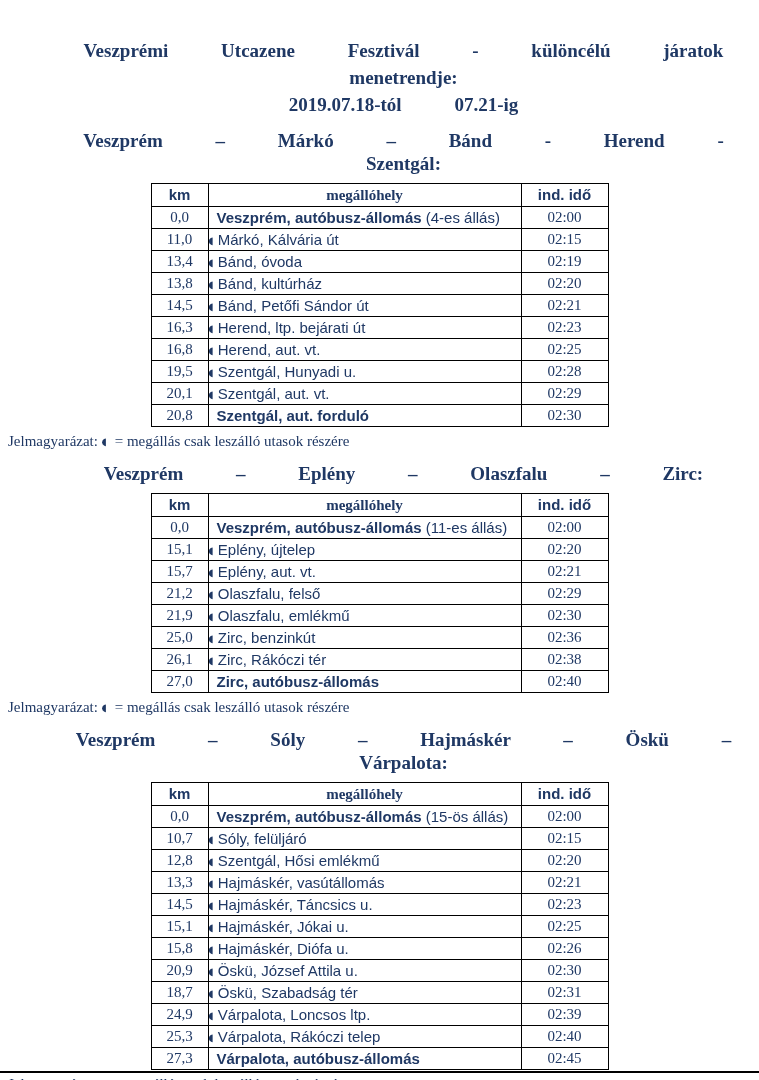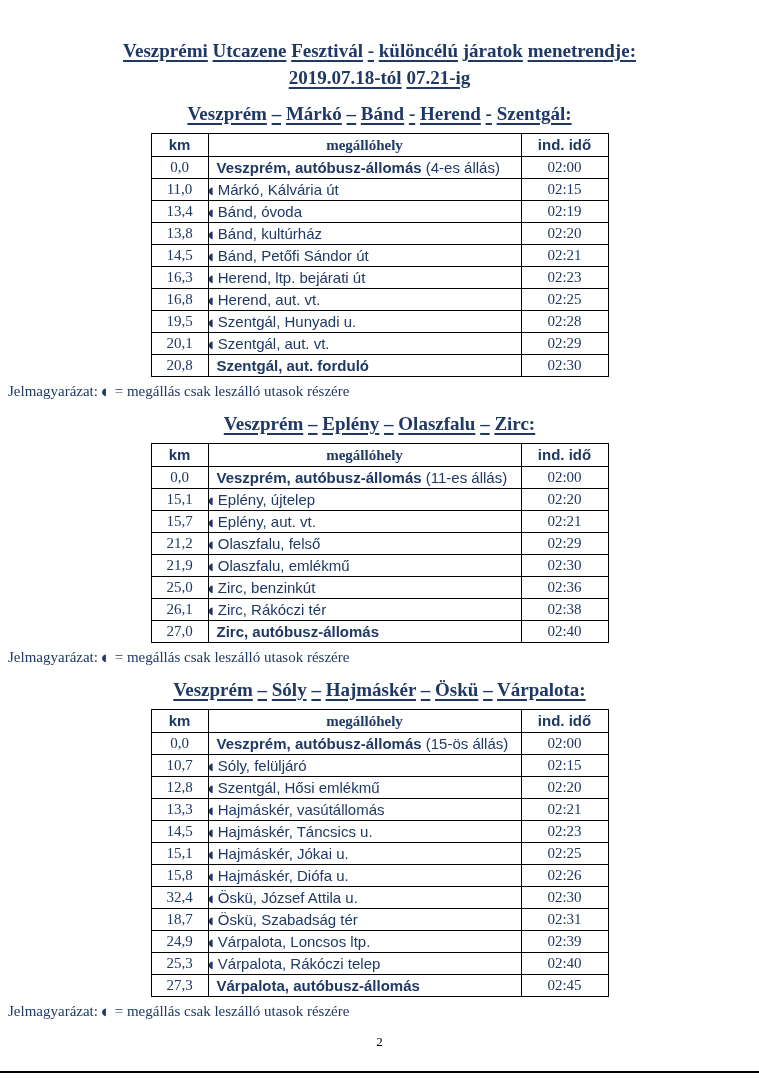--- a/index.html
+++ b/index.html
@@ -7,21 +7,21 @@
     width:759px;height:1080px;position:relative;background:#ffffff;
     font-family:"Liberation Serif",serif;overflow:hidden;
   }
   .doc{width:759px;height:1080px;position:relative;}
   .title{
     margin:0;padding-top:37px;text-align:center;
     font-family:"Liberation Serif",serif;font-weight:bold;font-size:19px;
     color:#1F3864;line-height:27px;
   }
   .tline{display:block;}
-  .uw{text-decoration:underline;text-decoration-thickness:2px;text-underline-offset:3px;}
+  .uw{text-decoration-thickness:2px;text-underline-offset:3px;margin-left:48px;}
   h2.route-heading{
     margin:11px 0 0;text-align:center;
     font-family:"Liberation Serif",serif;font-weight:bold;font-size:19px;
     color:#1F3864;line-height:23px;
   }
   .tt{
     margin:8px auto 0;border-collapse:collapse;width:456px;table-layout:fixed;
     color:#1F3864;
   }
   .tt th,.tt td{
@@ -230,21 +230,21 @@
               <td class="c-km km-cell">15,1</td>
               <td class="c-stop stop-cell"><span class="flag">◖</span><span>Hajmáskér, Jókai u.</span></td>
               <td class="c-time time-cell">02:25</td>
             </tr>
             <tr>
               <td class="c-km km-cell">15,8</td>
               <td class="c-stop stop-cell"><span class="flag">◖</span><span>Hajmáskér, Diófa u.</span></td>
               <td class="c-time time-cell">02:26</td>
             </tr>
             <tr>
-              <td class="c-km km-cell">32,4</td>
+              <td class="c-km km-cell">20,9</td>
               <td class="c-stop stop-cell"><span class="flag">◖</span><span>Öskü, József Attila u.</span></td>
               <td class="c-time time-cell">02:30</td>
             </tr>
             <tr>
               <td class="c-km km-cell">18,7</td>
               <td class="c-stop stop-cell"><span class="flag">◖</span><span>Öskü, Szabadság tér</span></td>
               <td class="c-time time-cell">02:31</td>
             </tr>
             <tr>
               <td class="c-km km-cell">24,9</td>

